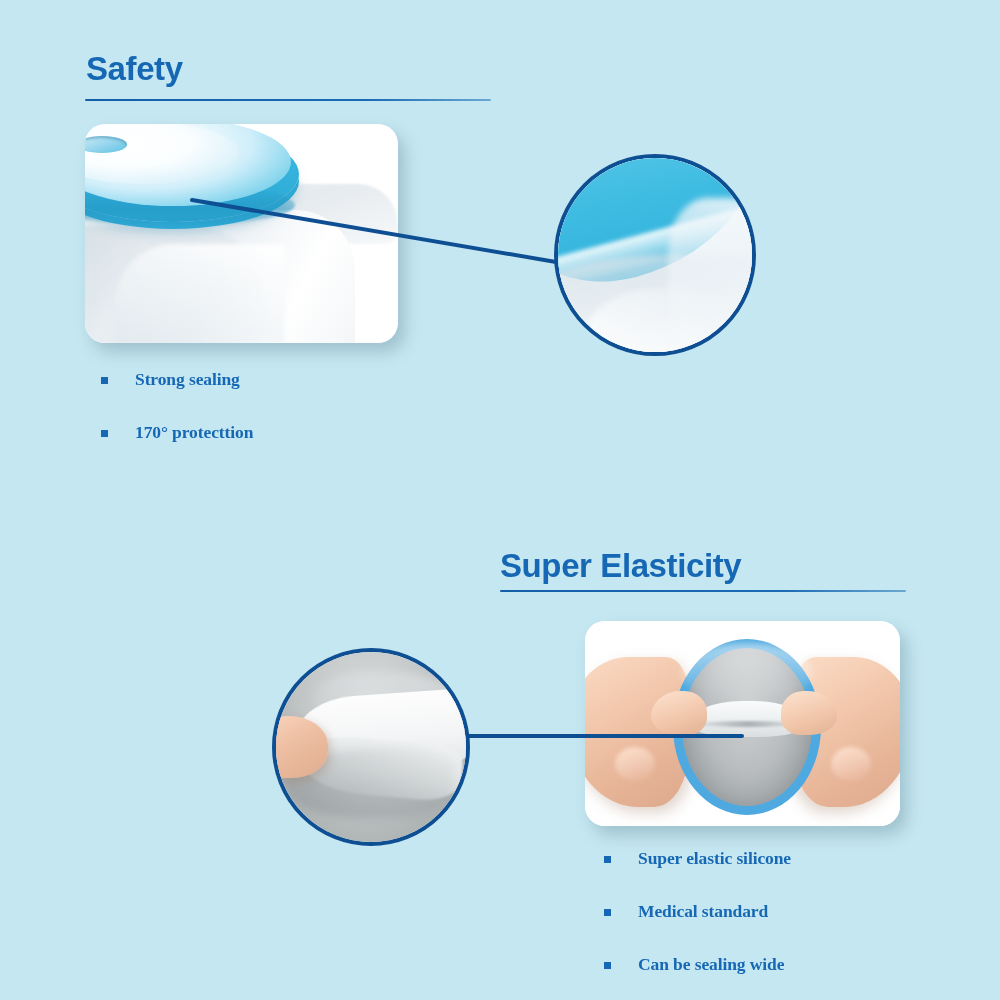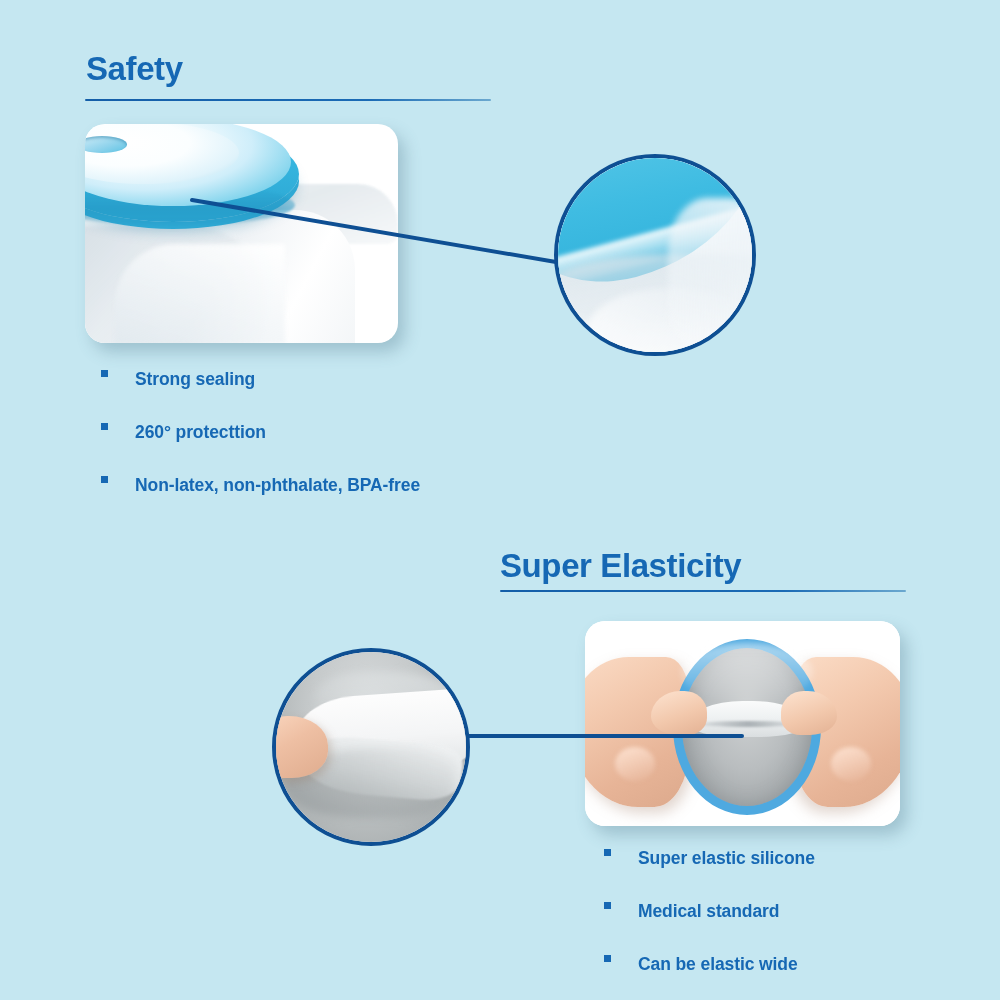--- a/index.html
+++ b/index.html
@@ -100,22 +100,23 @@
 
   
   .bullet-list {
     position: absolute;
     margin: 0;
     padding: 0;
     list-style: none;
   }
   .bullet-item {
     display: flex;
-    align-items: flex-start;
+    align-items: center;
     margin-bottom: 32px;
+    font-family: Liberation Serif, serif;
   }
   .bullet-marker {
     width: 7px;
     height: 7px;
     background: #1668b4;
     flex: 0 0 auto;
     margin-right: 27px;
     position: relative;
     top: 1px;
   }
@@ -404,25 +405,21 @@
     <div class="m1-fold-c"></div>
   </div>
 
   <ul class="bullet-list" id="safety-bullets">
     <li class="bullet-item">
       <span class="bullet-marker"></span>
       <span class="bullet-text">Strong sealing</span>
     </li>
     <li class="bullet-item">
       <span class="bullet-marker"></span>
-      <span class="bullet-text">260° protecttion</span>
-    </li>
-    <li class="bullet-item">
-      <span class="bullet-marker"></span>
-      <span class="bullet-text">Non-latex, non-phthalate, BPA-free</span>
+      <span class="bullet-text">170° protecttion</span>
     </li>
   </ul>
 
   <div class="heading" id="elasticity-heading">Super Elasticity</div>
   <div class="heading-rule" id="elasticity-rule"></div>
 
   <div class="magnifier" id="elasticity-zoom">
     <div class="m2-bg"></div>
     <div class="m2-crease-b"></div>
     <div class="m2-sheet"></div>
@@ -449,21 +446,21 @@
     <li class="bullet-item">
       <span class="bullet-marker"></span>
       <span class="bullet-text">Super elastic silicone</span>
     </li>
     <li class="bullet-item">
       <span class="bullet-marker"></span>
       <span class="bullet-text">Medical standard</span>
     </li>
     <li class="bullet-item">
       <span class="bullet-marker"></span>
-      <span class="bullet-text">Can be elastic wide</span>
+      <span class="bullet-text">Can be sealing wide</span>
     </li>
   </ul>
 
   <svg class="leader-svg" viewBox="0 0 1000 1000">
     <line x1="192" y1="200" x2="556" y2="262" stroke="#0e4f93" stroke-width="4" stroke-linecap="round"></line>
     <line x1="468" y1="736" x2="742" y2="736" stroke="#0e4f93" stroke-width="4" stroke-linecap="round"></line>
   </svg>
 
 </div>
 

